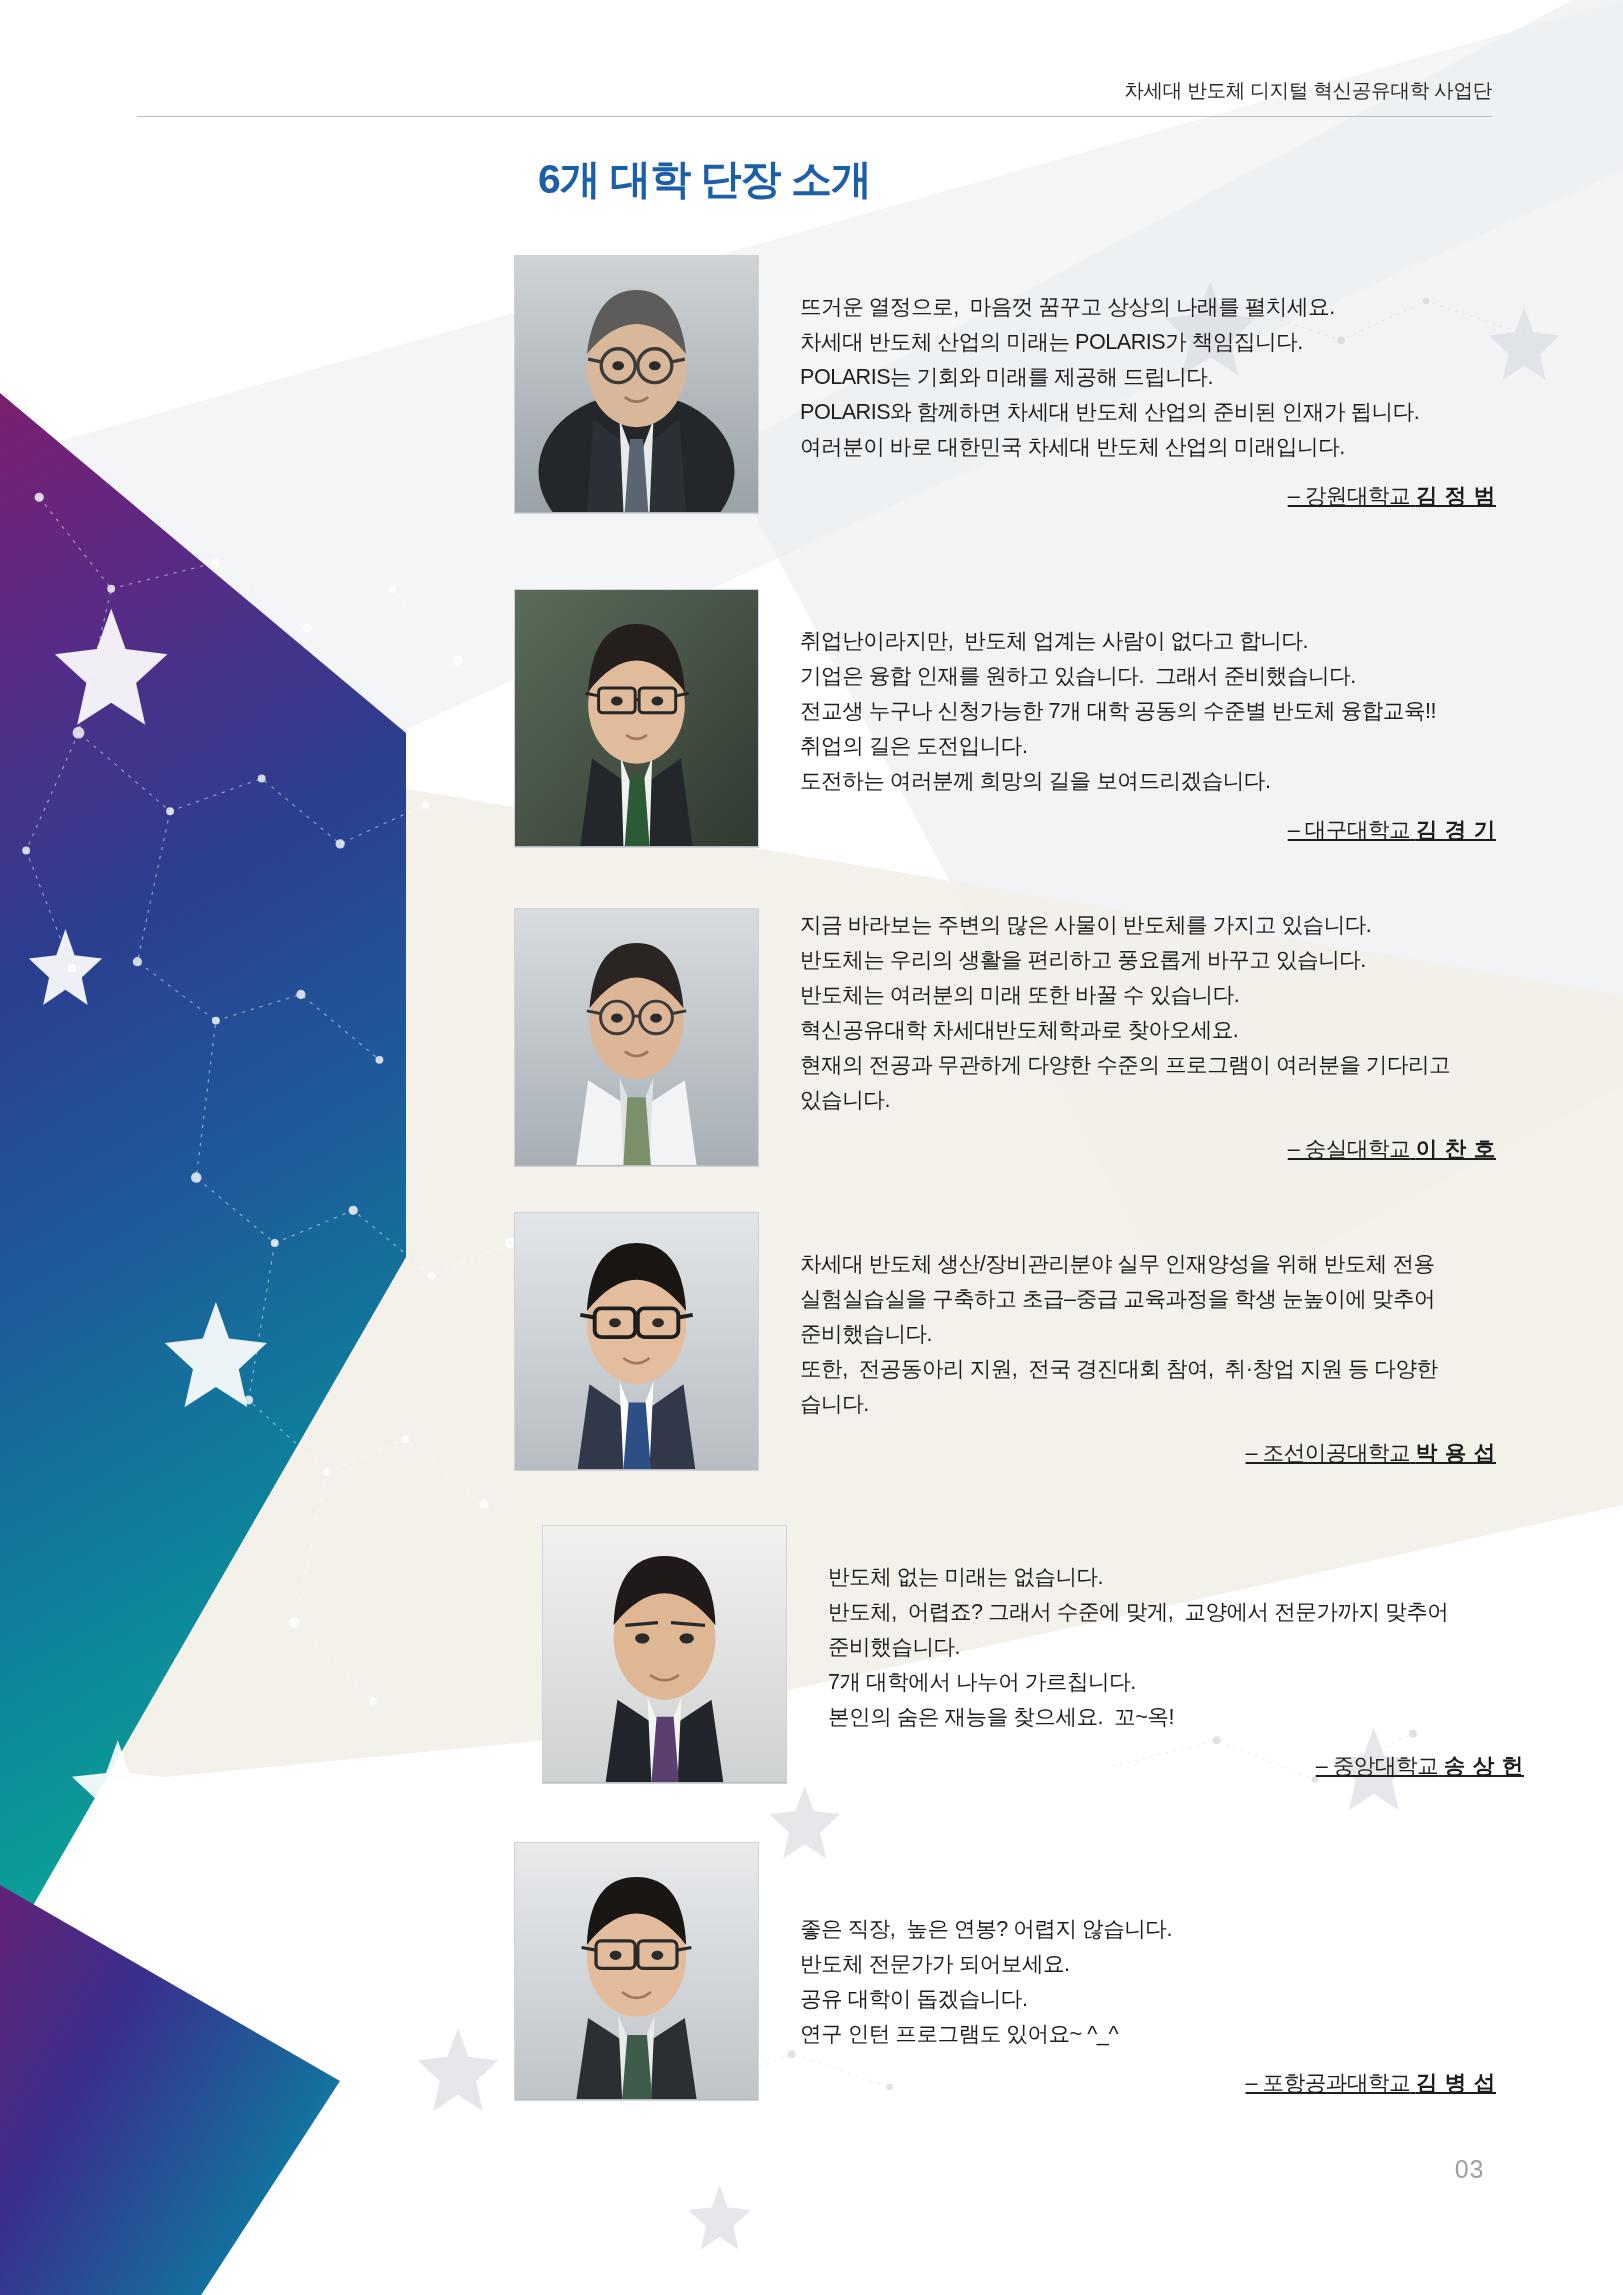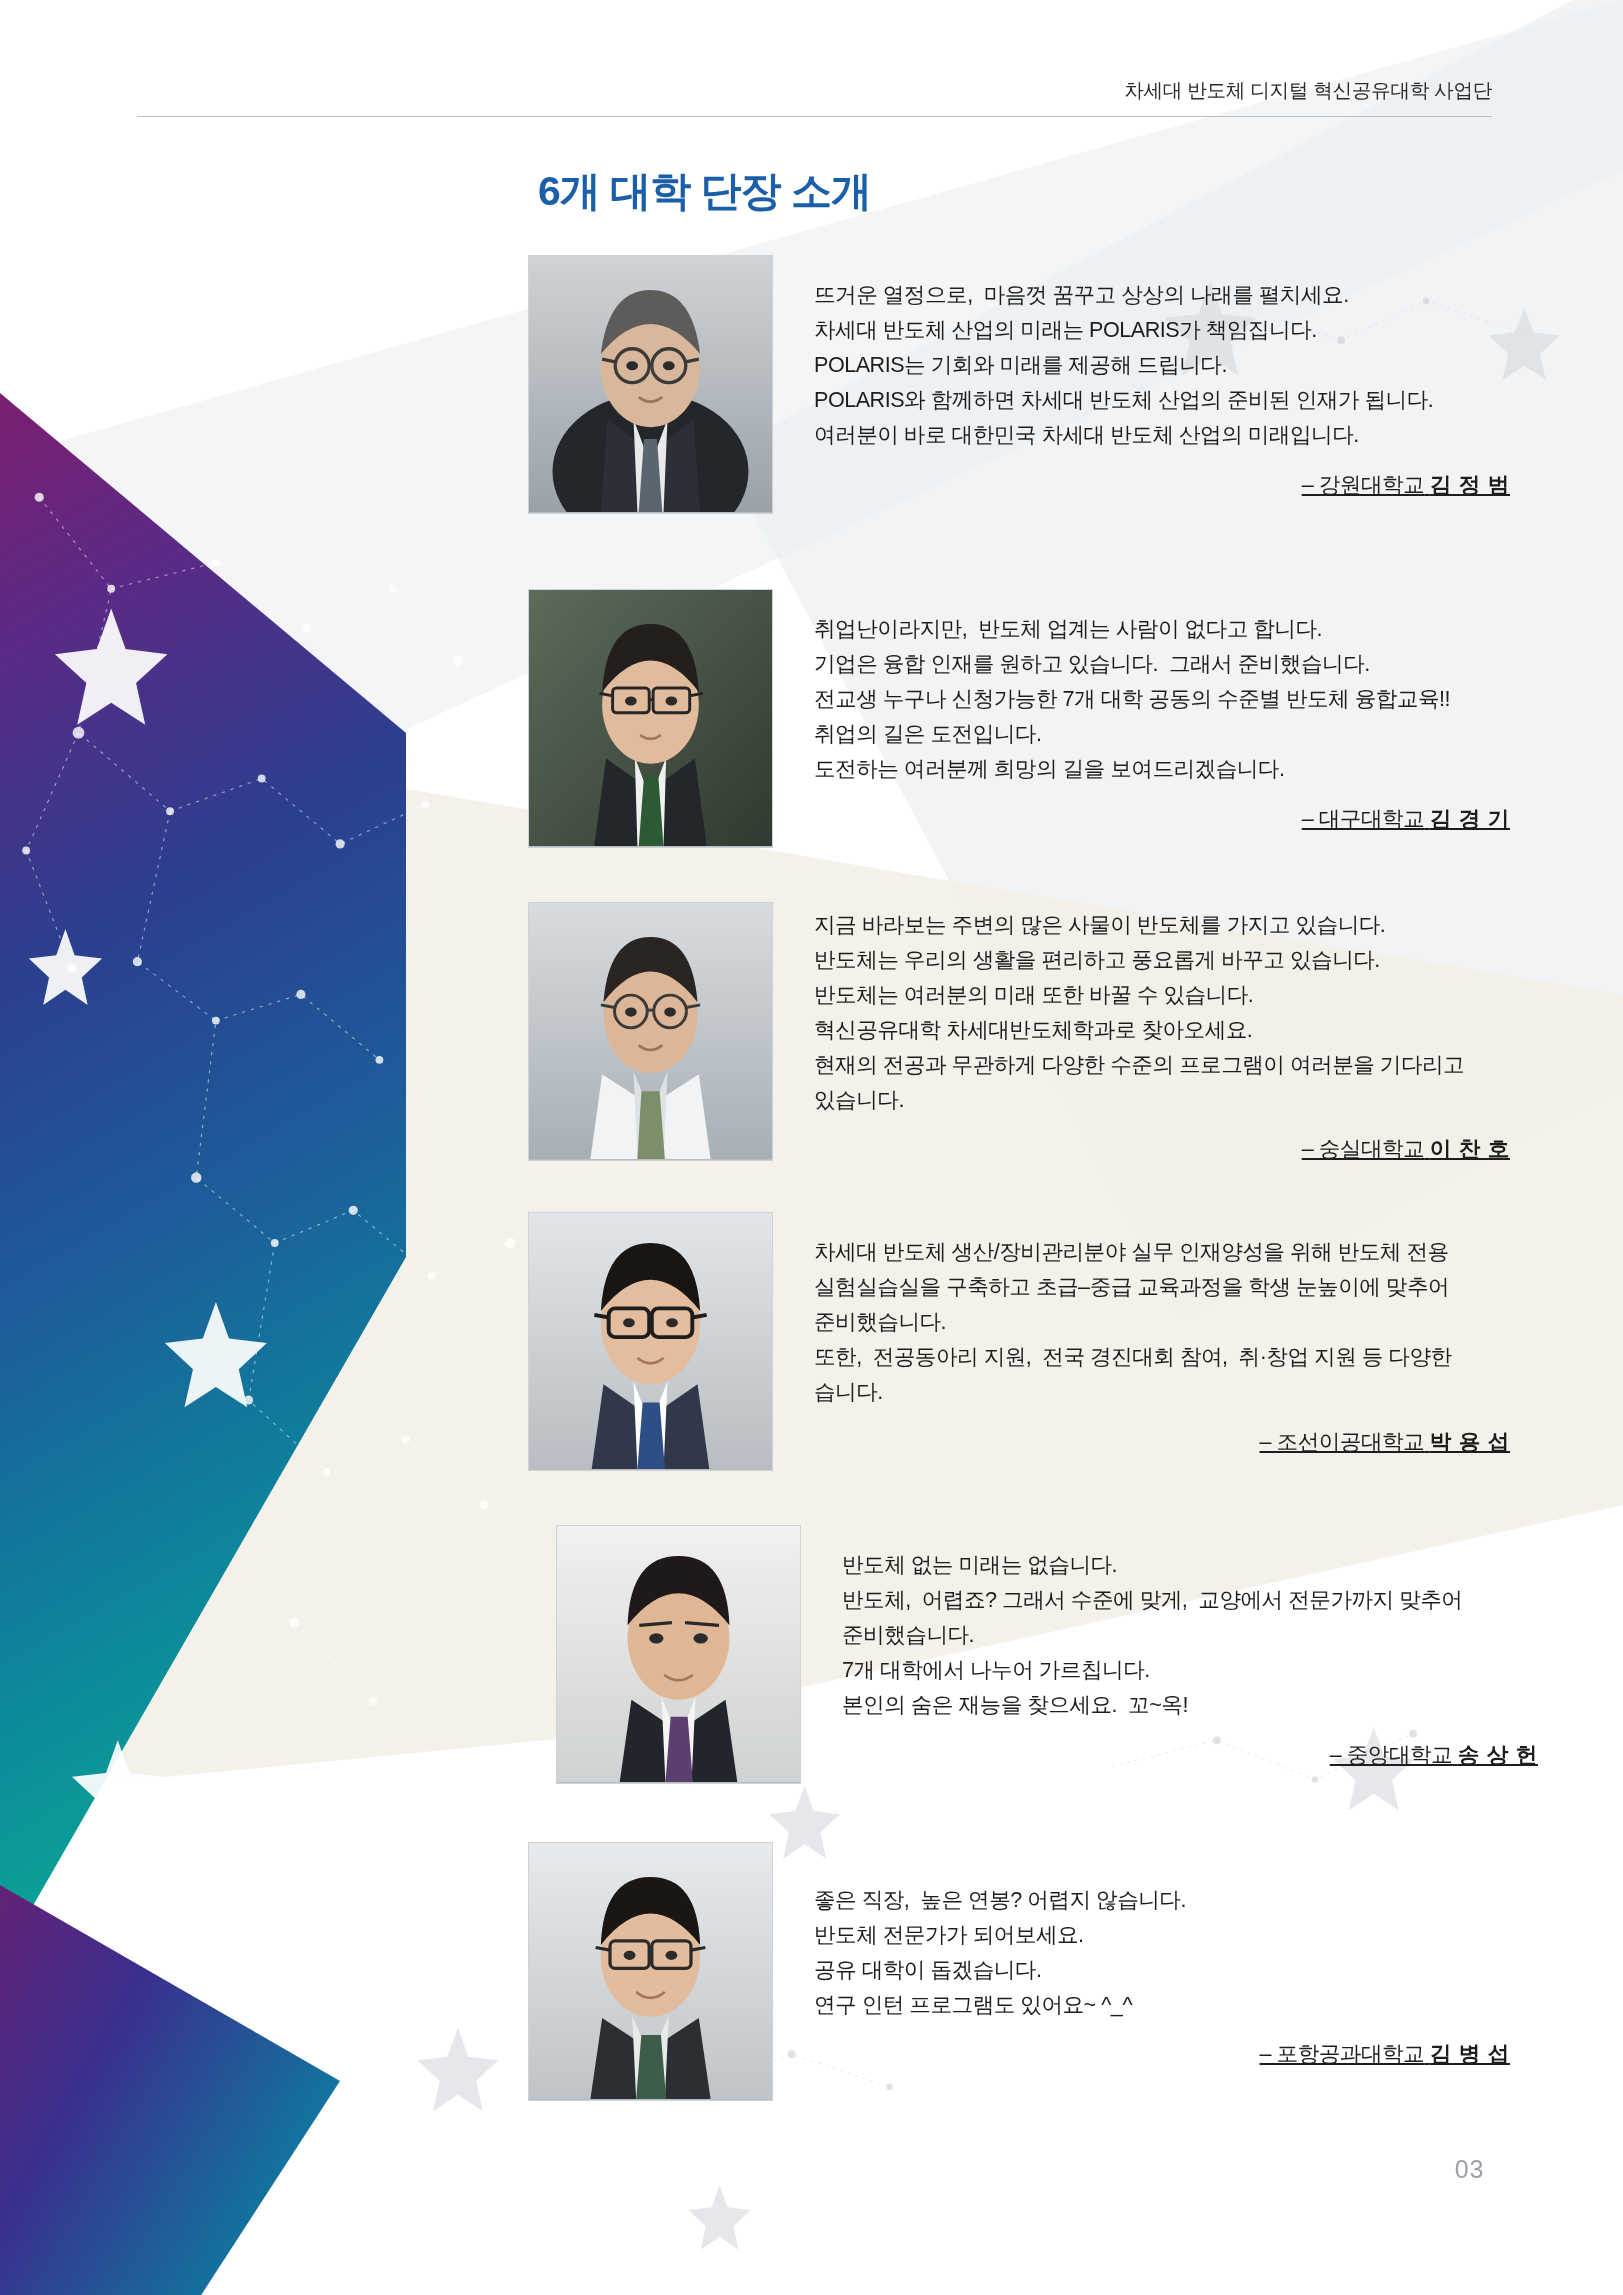--- a/index.html
+++ b/index.html
@@ -87,39 +87,39 @@
   }
   .header-rule {
     position: absolute;
     left: 137px; top: 116px;
     width: 1355px; height: 1.3px;
     background: #b9bcc0;
   }
 
   .page-title {
     position: absolute;
-    left: 538px; top: 164px;
+    left: 538px; top: 152px;
     font-size: 41px;
     font-weight: bold;
     color: #1a5fa8;
     letter-spacing: -1px;
   }
 
   
   .profiles {
     position: absolute;
     left: 0; top: 0;
     width: 1623px;
   }
   .profile {
     position: absolute;
-    left: 528px;
+    left: 514px;
     width: 982px;
     display: flex;
-    align-items: center;
+    align-items: flex-end;
   }
   .photo {
     width: 243px;
     height: 257px;
     flex: 0 0 243px;
     border: 0.7px solid #cfd3d6;
     background: #b8bcc0;
     position: relative;
     overflow: hidden;
   }

